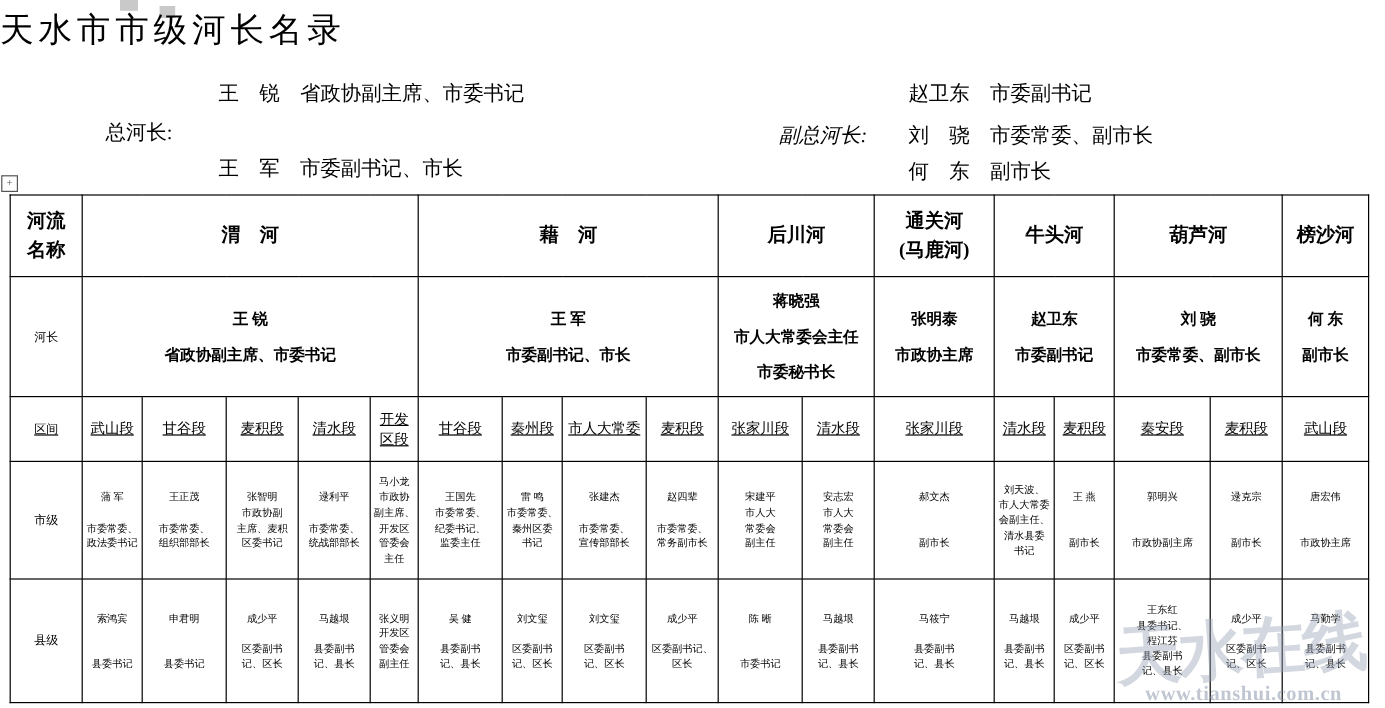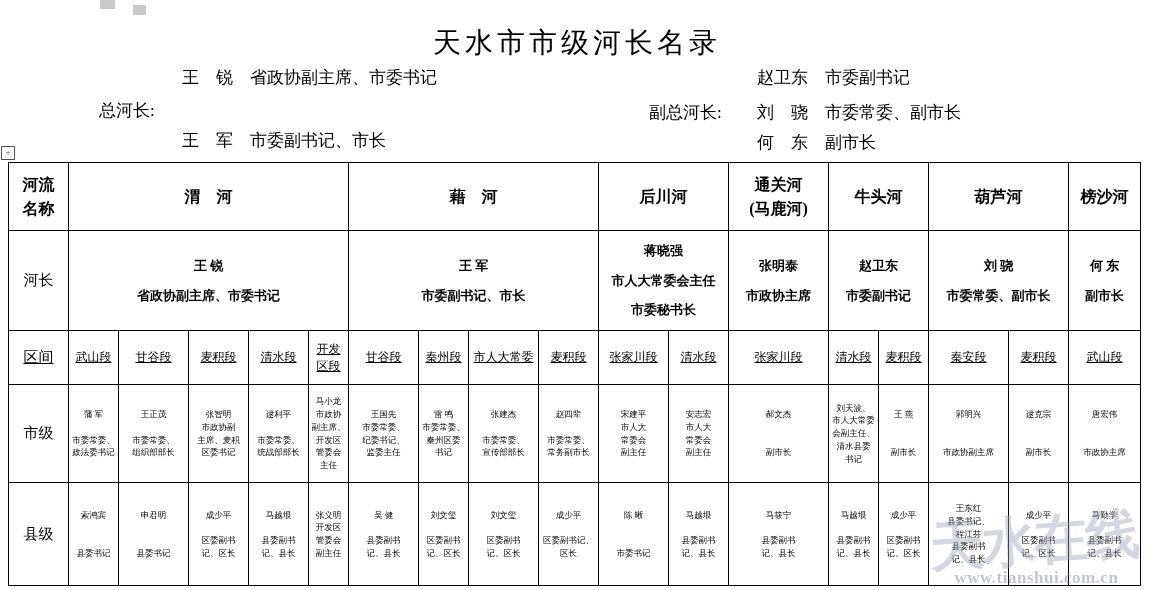--- a/index.html
+++ b/index.html
@@ -1,36 +1,36 @@
 <!DOCTYPE html>
 <html><head>
 <meta charset="utf-8">
 <style>
   html,body{margin:0;padding:0;background:#fff;}
   .page{position:relative;width:1154px;height:590px;background:#fff;overflow:hidden;
         font-family:"Liberation Serif","DejaVu Serif",serif;color:#000;}
-  .title{position:absolute;left:0;top:24px;width:100%;text-align:center;
+  .title{position:absolute;left:0;top:6px;width:100%;
          font-size:28px;letter-spacing:4px;font-weight:400;}
   .hdr-item{position:absolute;font-size:17px;white-space:pre;}
-  .zong-label{left:88px;top:99px;margin-left:11px;}
+  .zong-label{left:88px;top:99px;}
   .zong-l1{left:182px;top:66px;}
   .zong-l2{left:182px;top:129px;}
-  .fu-label{left:649px;top:101px;}
+  .fu-label{left:649px;top:101px;font-style:italic;}
   .fu-l1{left:757px;top:66px;}
   .fu-l2{left:757px;top:101px;}
   .fu-l3{left:757px;top:131px;}
   table.rc{position:absolute;left:8px;top:162px;width:1132px;border-collapse:collapse;
            table-layout:fixed;}
   table.rc td{border:1.5px solid #000;text-align:center;vertical-align:middle;
               padding:0 1px;white-space:pre-line;overflow:hidden;}
   tr.r1{height:68px;} tr.r2{height:100px;} tr.r3{height:54px;text-decoration:underline;}
   tr.r4{height:98px;} tr.r5{height:103px;}
   tr.r1 td{font-weight:bold;font-size:16px;line-height:1.5;}
   td.corner{font-size:15px;text-align:left;padding-left:6px;line-height:1.9;}
-  td.rowlbl{font-size:15px;font-weight:400;}
+  td.rowlbl{font-size:10px;font-weight:400;}
   tr.r2 td.cell{font-size:13px;line-height:2.3;font-weight:700;}
   tr.r3 td.cell{font-size:12px;line-height:1.4;font-weight:400;}
   tr.r4 td.cell,tr.r5 td.cell{font-size:8.5px;line-height:1.5;font-weight:400;}
   .anchor{position:absolute;left:1px;top:146px;width:12px;height:12px;border:1px solid #555;
           font-size:9px;line-height:11px;text-align:center;color:#555;background:#fff;}
   .ruler-mark{position:absolute;background:#c9c9c9;}
   .rm1{left:100px;top:0;width:15px;height:9px;}
   .rm2{left:133px;top:5px;width:13px;height:10px;}
   .watermark{position:absolute;right:2px;bottom:2px;width:235px;text-align:center;
              pointer-events:none;transform:rotate(-4deg);transform-origin:center;}

